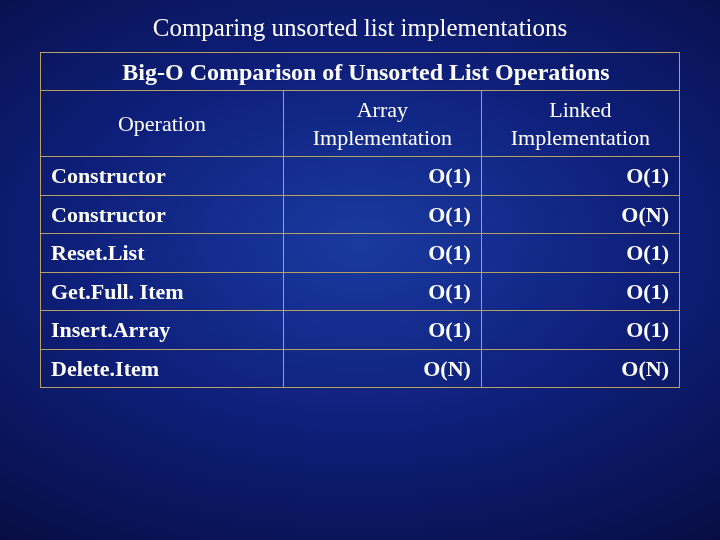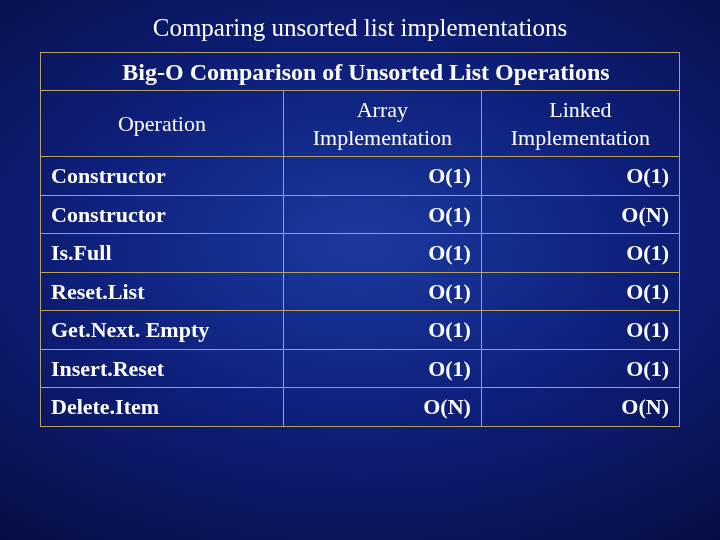--- a/index.html
+++ b/index.html
@@ -82,36 +82,31 @@
         <td>Constructor</td>
         <td>O(1)</td>
         <td>O(1)</td>
       </tr>
       <tr>
         <td>Constructor</td>
         <td>O(1)</td>
         <td>O(N)</td>
       </tr>
       <tr>
-        <td>Is.Full</td>
-        <td>O(1)</td>
-        <td>O(1)</td>
-      </tr>
-      <tr>
         <td>Reset.List</td>
         <td>O(1)</td>
         <td>O(1)</td>
       </tr>
       <tr>
-        <td>Get.Next. Empty</td>
+        <td>Get.Full. Item</td>
         <td>O(1)</td>
         <td>O(1)</td>
       </tr>
       <tr>
-        <td>Insert.Reset</td>
+        <td>Insert.Array</td>
         <td>O(1)</td>
         <td>O(1)</td>
       </tr>
       <tr>
         <td>Delete.Item</td>
         <td>O(N)</td>
         <td>O(N)</td>
       </tr>
     </tbody>
   </table>

